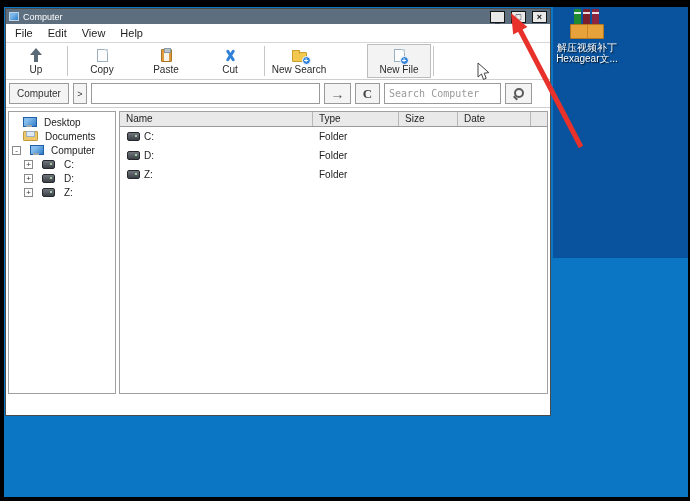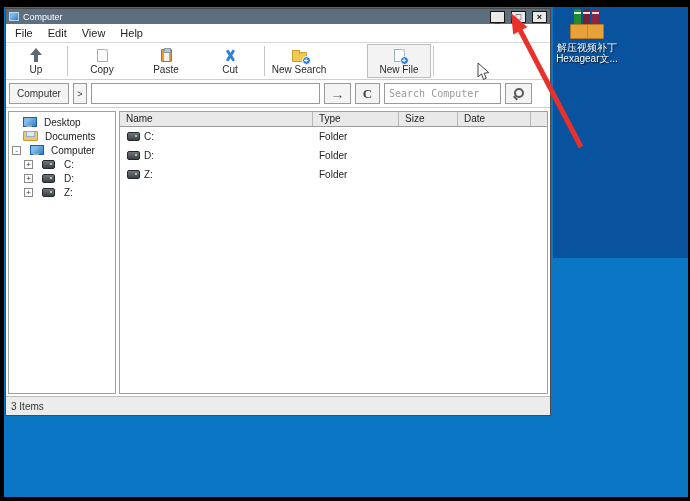--- a/index.html
+++ b/index.html
@@ -275,23 +275,20 @@
               <span class="i-drive"></span>
               <span>Z:</span>
             </span>
           <span class="lc-type">Folder</span>
           <span class="lc-size"></span>
           <span class="lc-date"></span>
         </div>
       </div>
     </div>
 
-    <div class="statusbar">
-      <span>3 Items</span>
-    </div>
   </div>
 </div>
 
 <svg class="overlay" viewBox="0 0 690 501">
   <g>
     <line x1="581" y1="147" x2="520" y2="30" stroke="#e8312a" stroke-width="5"></line>
     <polygon points="511,13 527.4,27 513.2,34.4" fill="#e8312a"></polygon>
   </g>
   <polygon points="478,63 478,77 481.5,74 483.5,79.5 486.2,78.3 484.2,73.2 488.8,72.6" fill="#fdfdfd" stroke="#444" stroke-width="1"></polygon>
 </svg>

